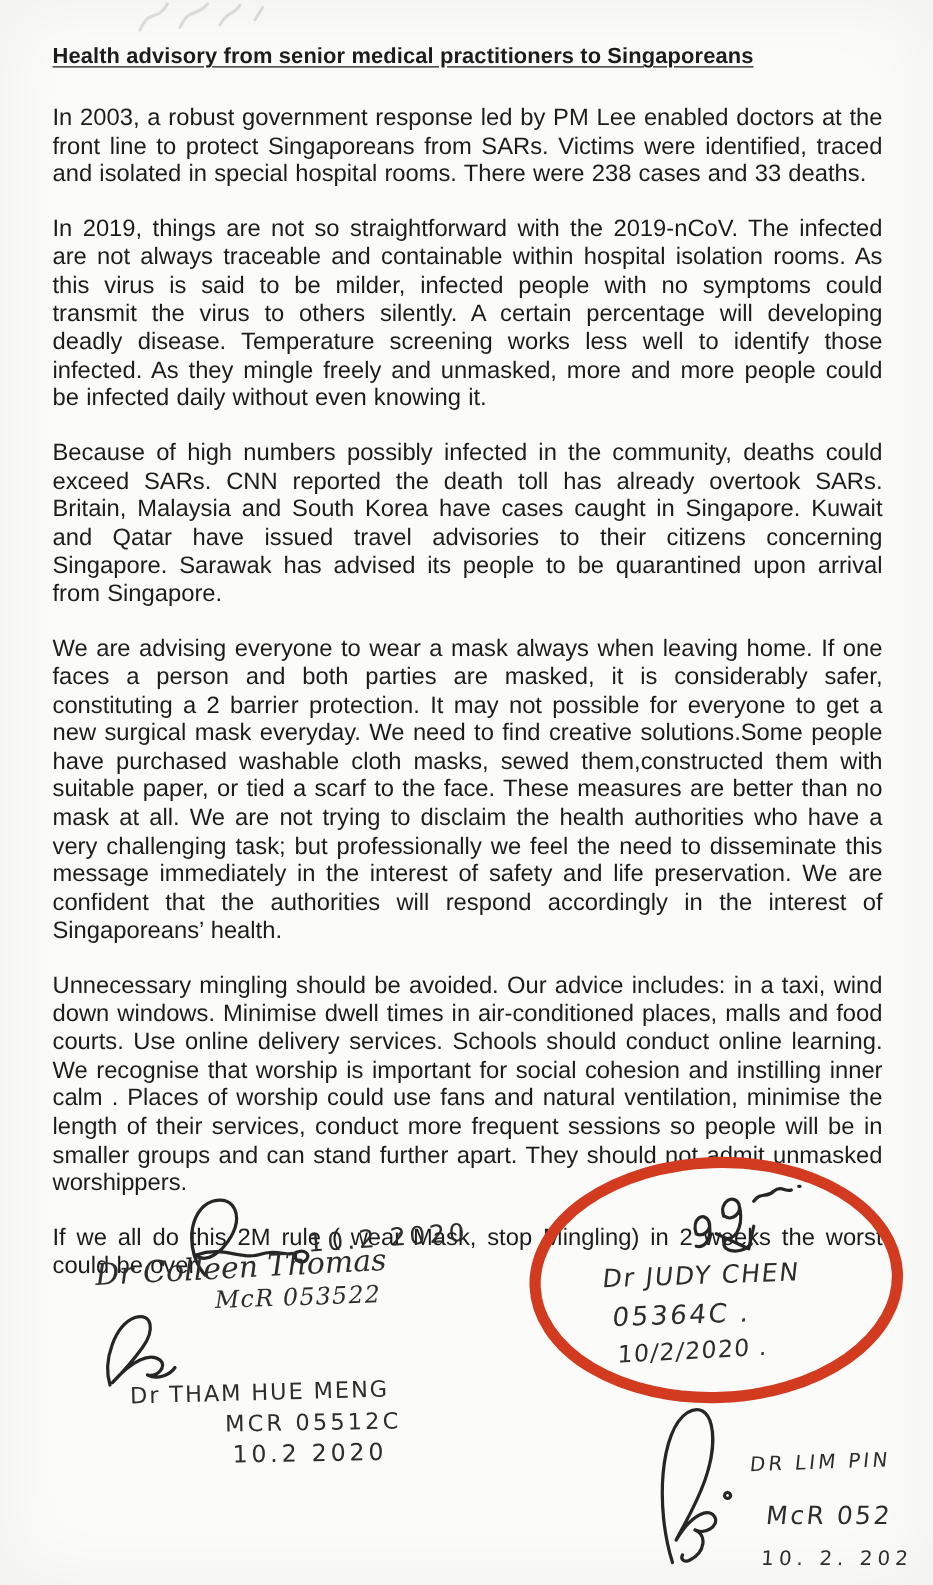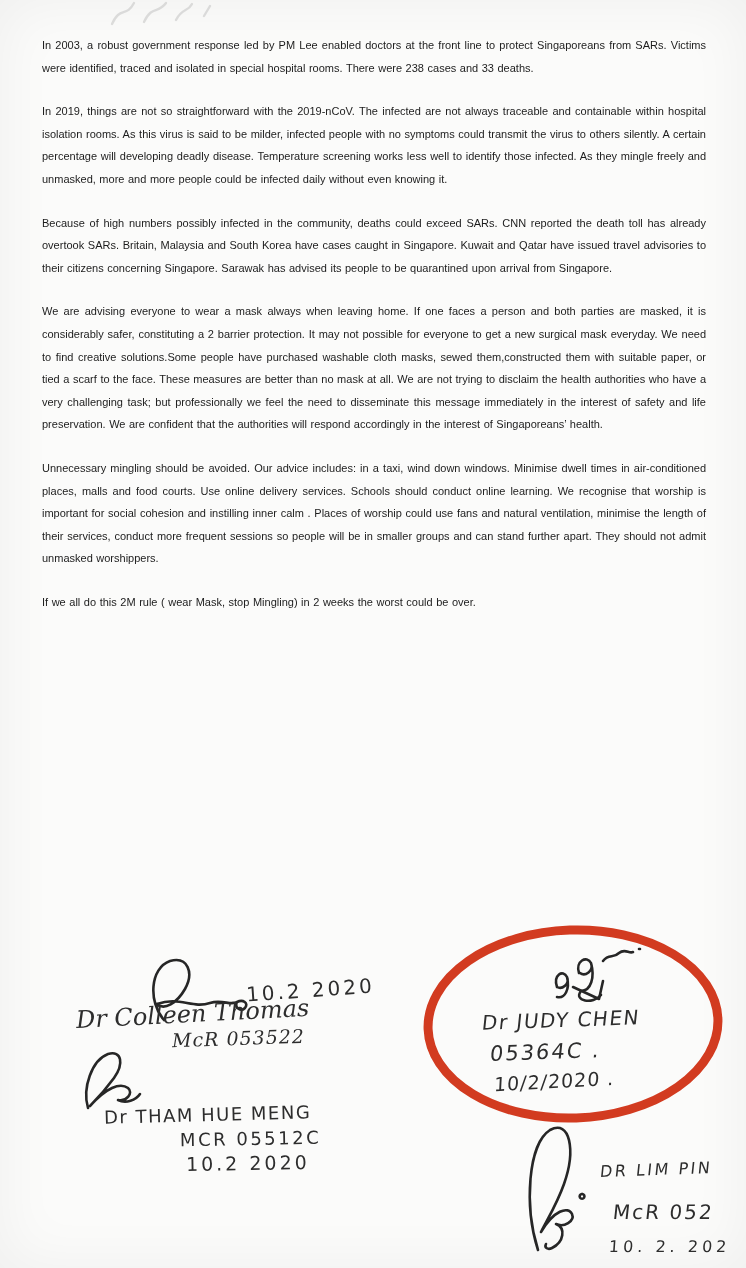--- a/index.html
+++ b/index.html
@@ -23,21 +23,21 @@
   }
   .doc-title {
     font-size: 17.5px;
     font-weight: bold;
     text-decoration: underline;
     text-underline-offset: 3px;
     margin: 0 0 29px 0;
     letter-spacing: 0.1px;
   }
   .para {
-    font-size: 11px;
+    font-size: 19px;
     line-height: 22.6px;
     text-align: justify;
     margin: 0 0 21px 0;
     word-spacing: 0.5px;
   }
   .para b { font-weight: normal; }
   
   .faint-mark { position: absolute; left: 100px; top: 0; opacity: 0.45; }
   
   .hw {
@@ -66,20 +66,21 @@
 </head>
 <body>
 
 <div class="page">
 
   <svg class="faint-mark" width="170" height="30" viewBox="0 0 170 30">
     <path d="M12,24 C20,6 26,18 34,3 M44,22 C52,5 58,14 66,3 M76,20 C82,8 88,12 92,4 M104,16 L110,6" fill="none" stroke="#b9b9b9" stroke-width="2.4" stroke-linecap="round"></path>
   </svg>
 
   <div class="content">
+    <h1 class="doc-title">Health advisory from senior medical practitioners to Singaporeans</h1>
 
     <p class="para">
       <span>In 2003, a robust government response led by PM Lee enabled doctors at the front line to protect Singaporeans from SARs. Victims were identified, traced and isolated in special hospital rooms. There were 238 cases and 33 deaths.</span>
     </p>
 
     <p class="para">
       <span>In 2019, things are not so straightforward with the 2019-nCoV. The infected are not always traceable and containable within hospital isolation rooms. As this virus is said to be milder, infected people with no symptoms could transmit the virus to others silently. A certain percentage will developing deadly disease. Temperature screening works less well to identify those infected. As they mingle freely and unmasked, more and more people could be infected daily without even knowing it.</span>
     </p>
 
     <p class="para">

